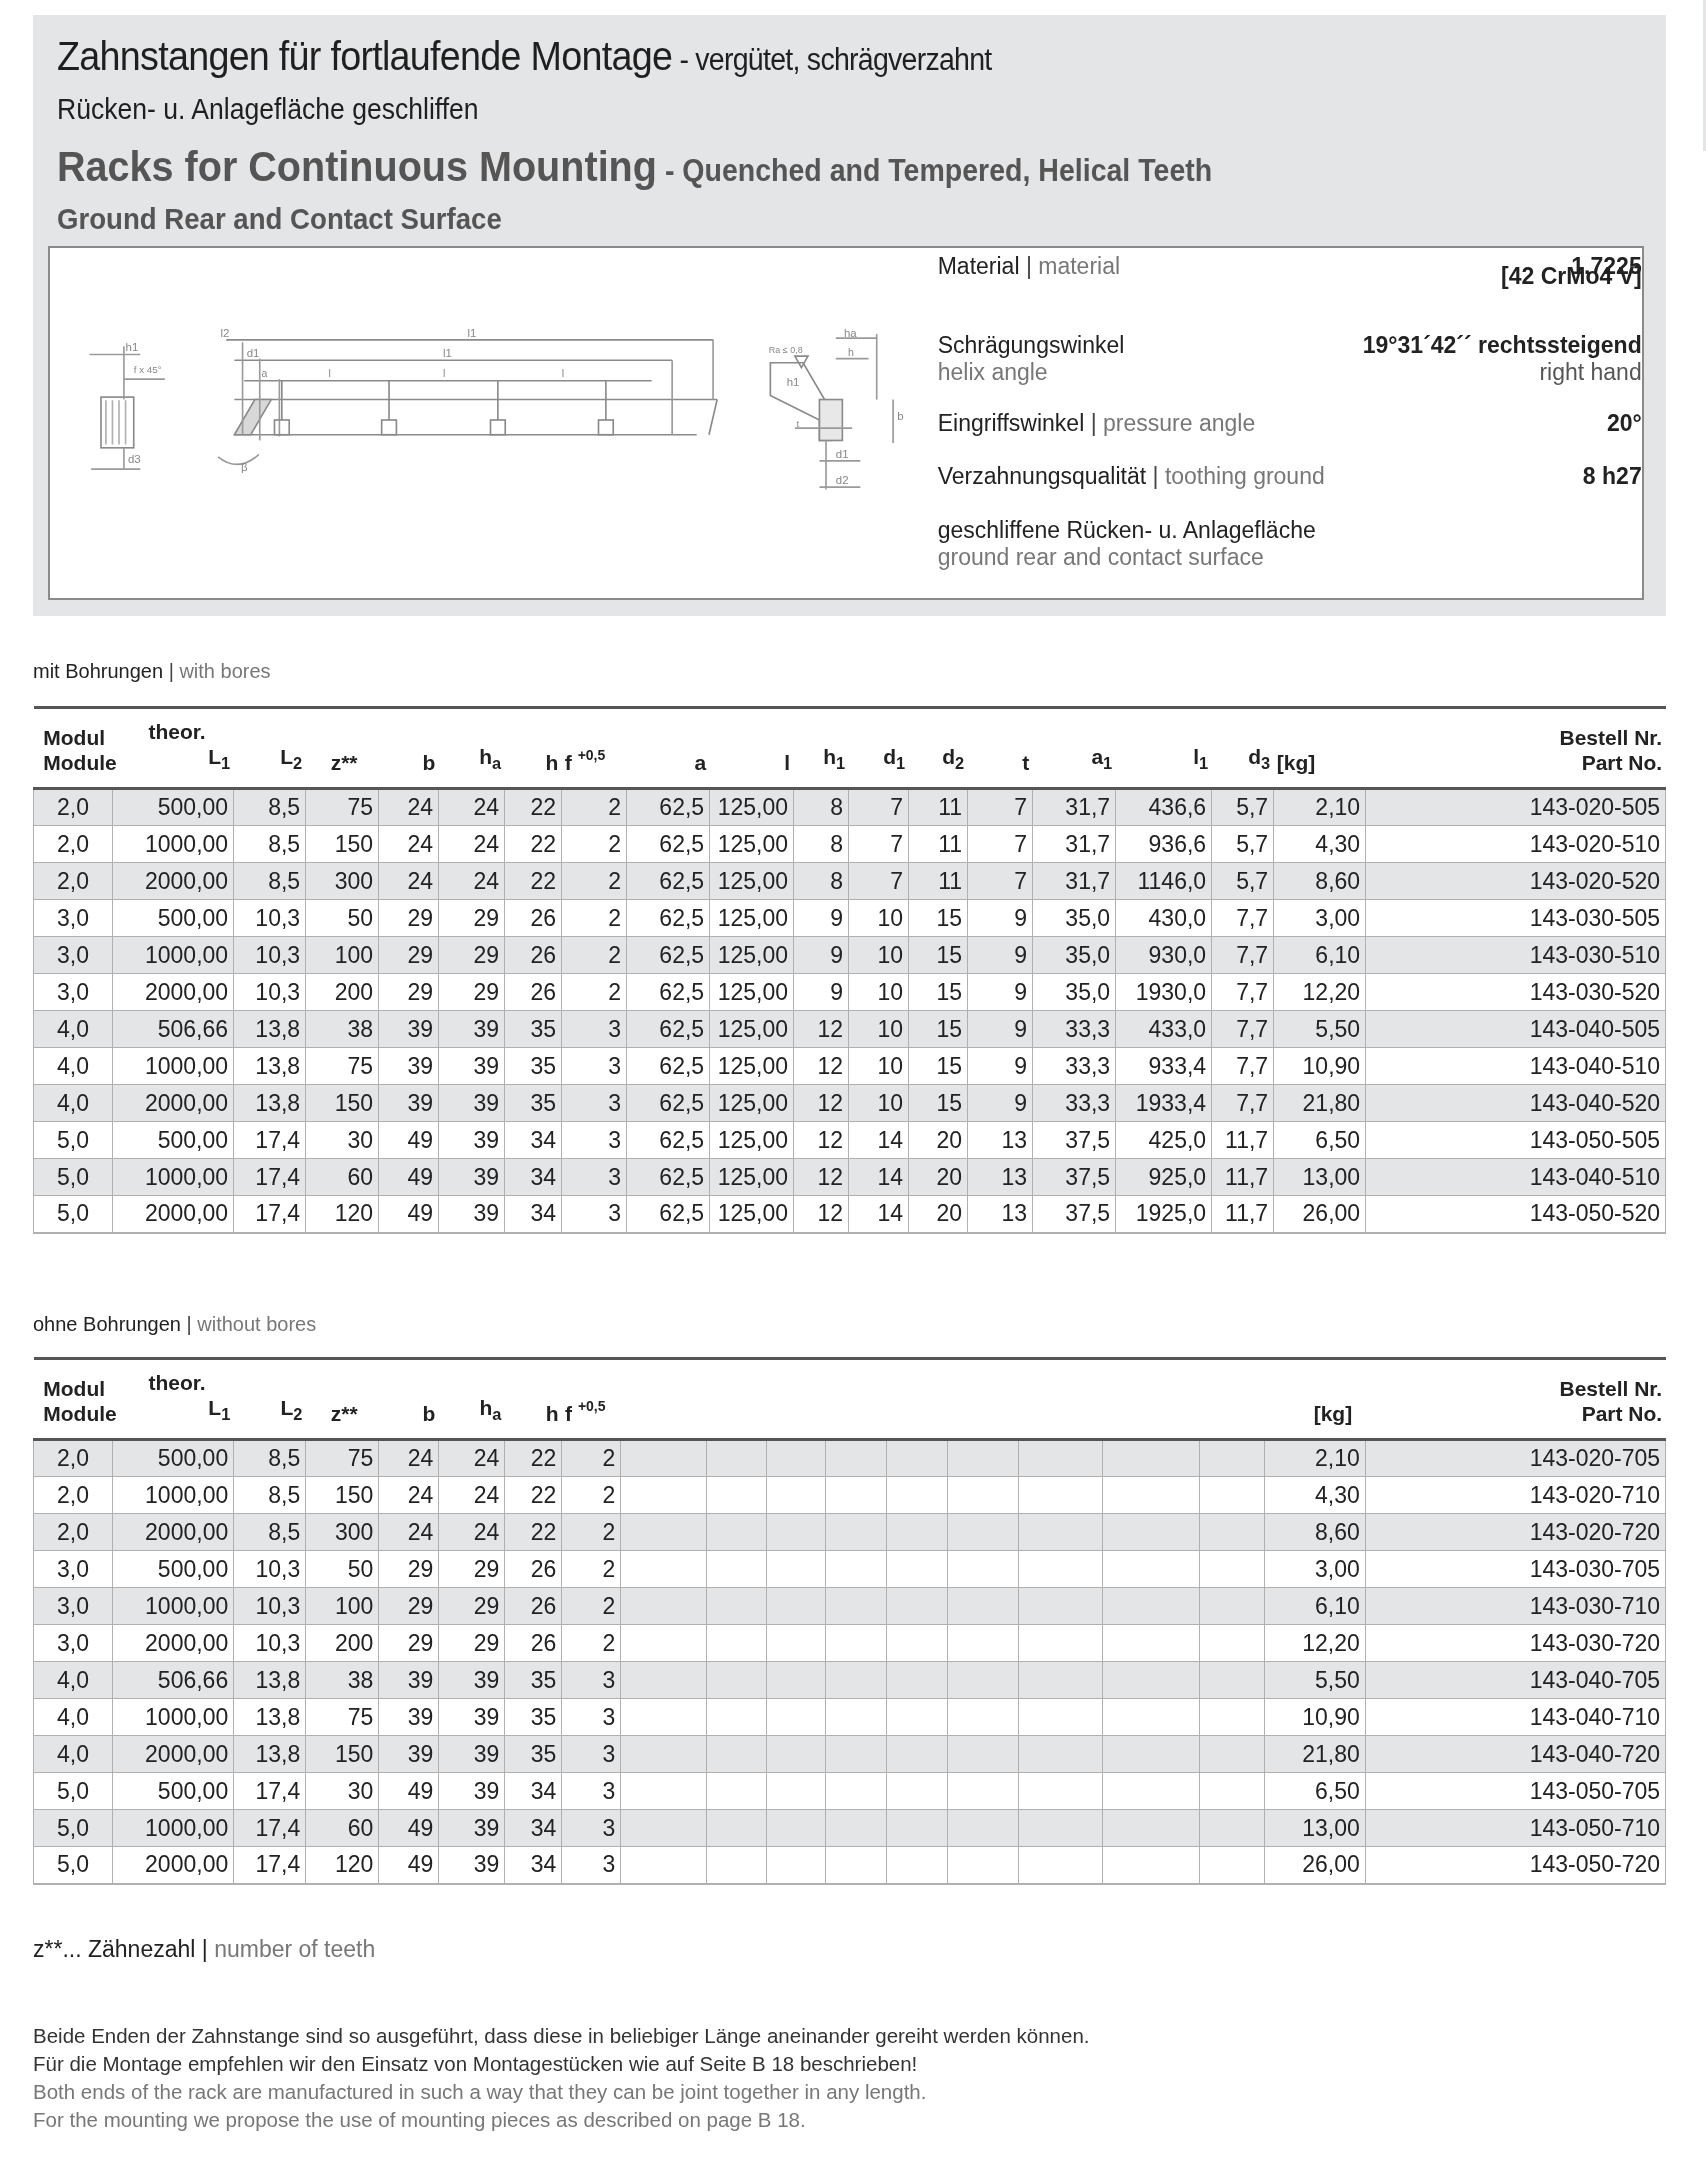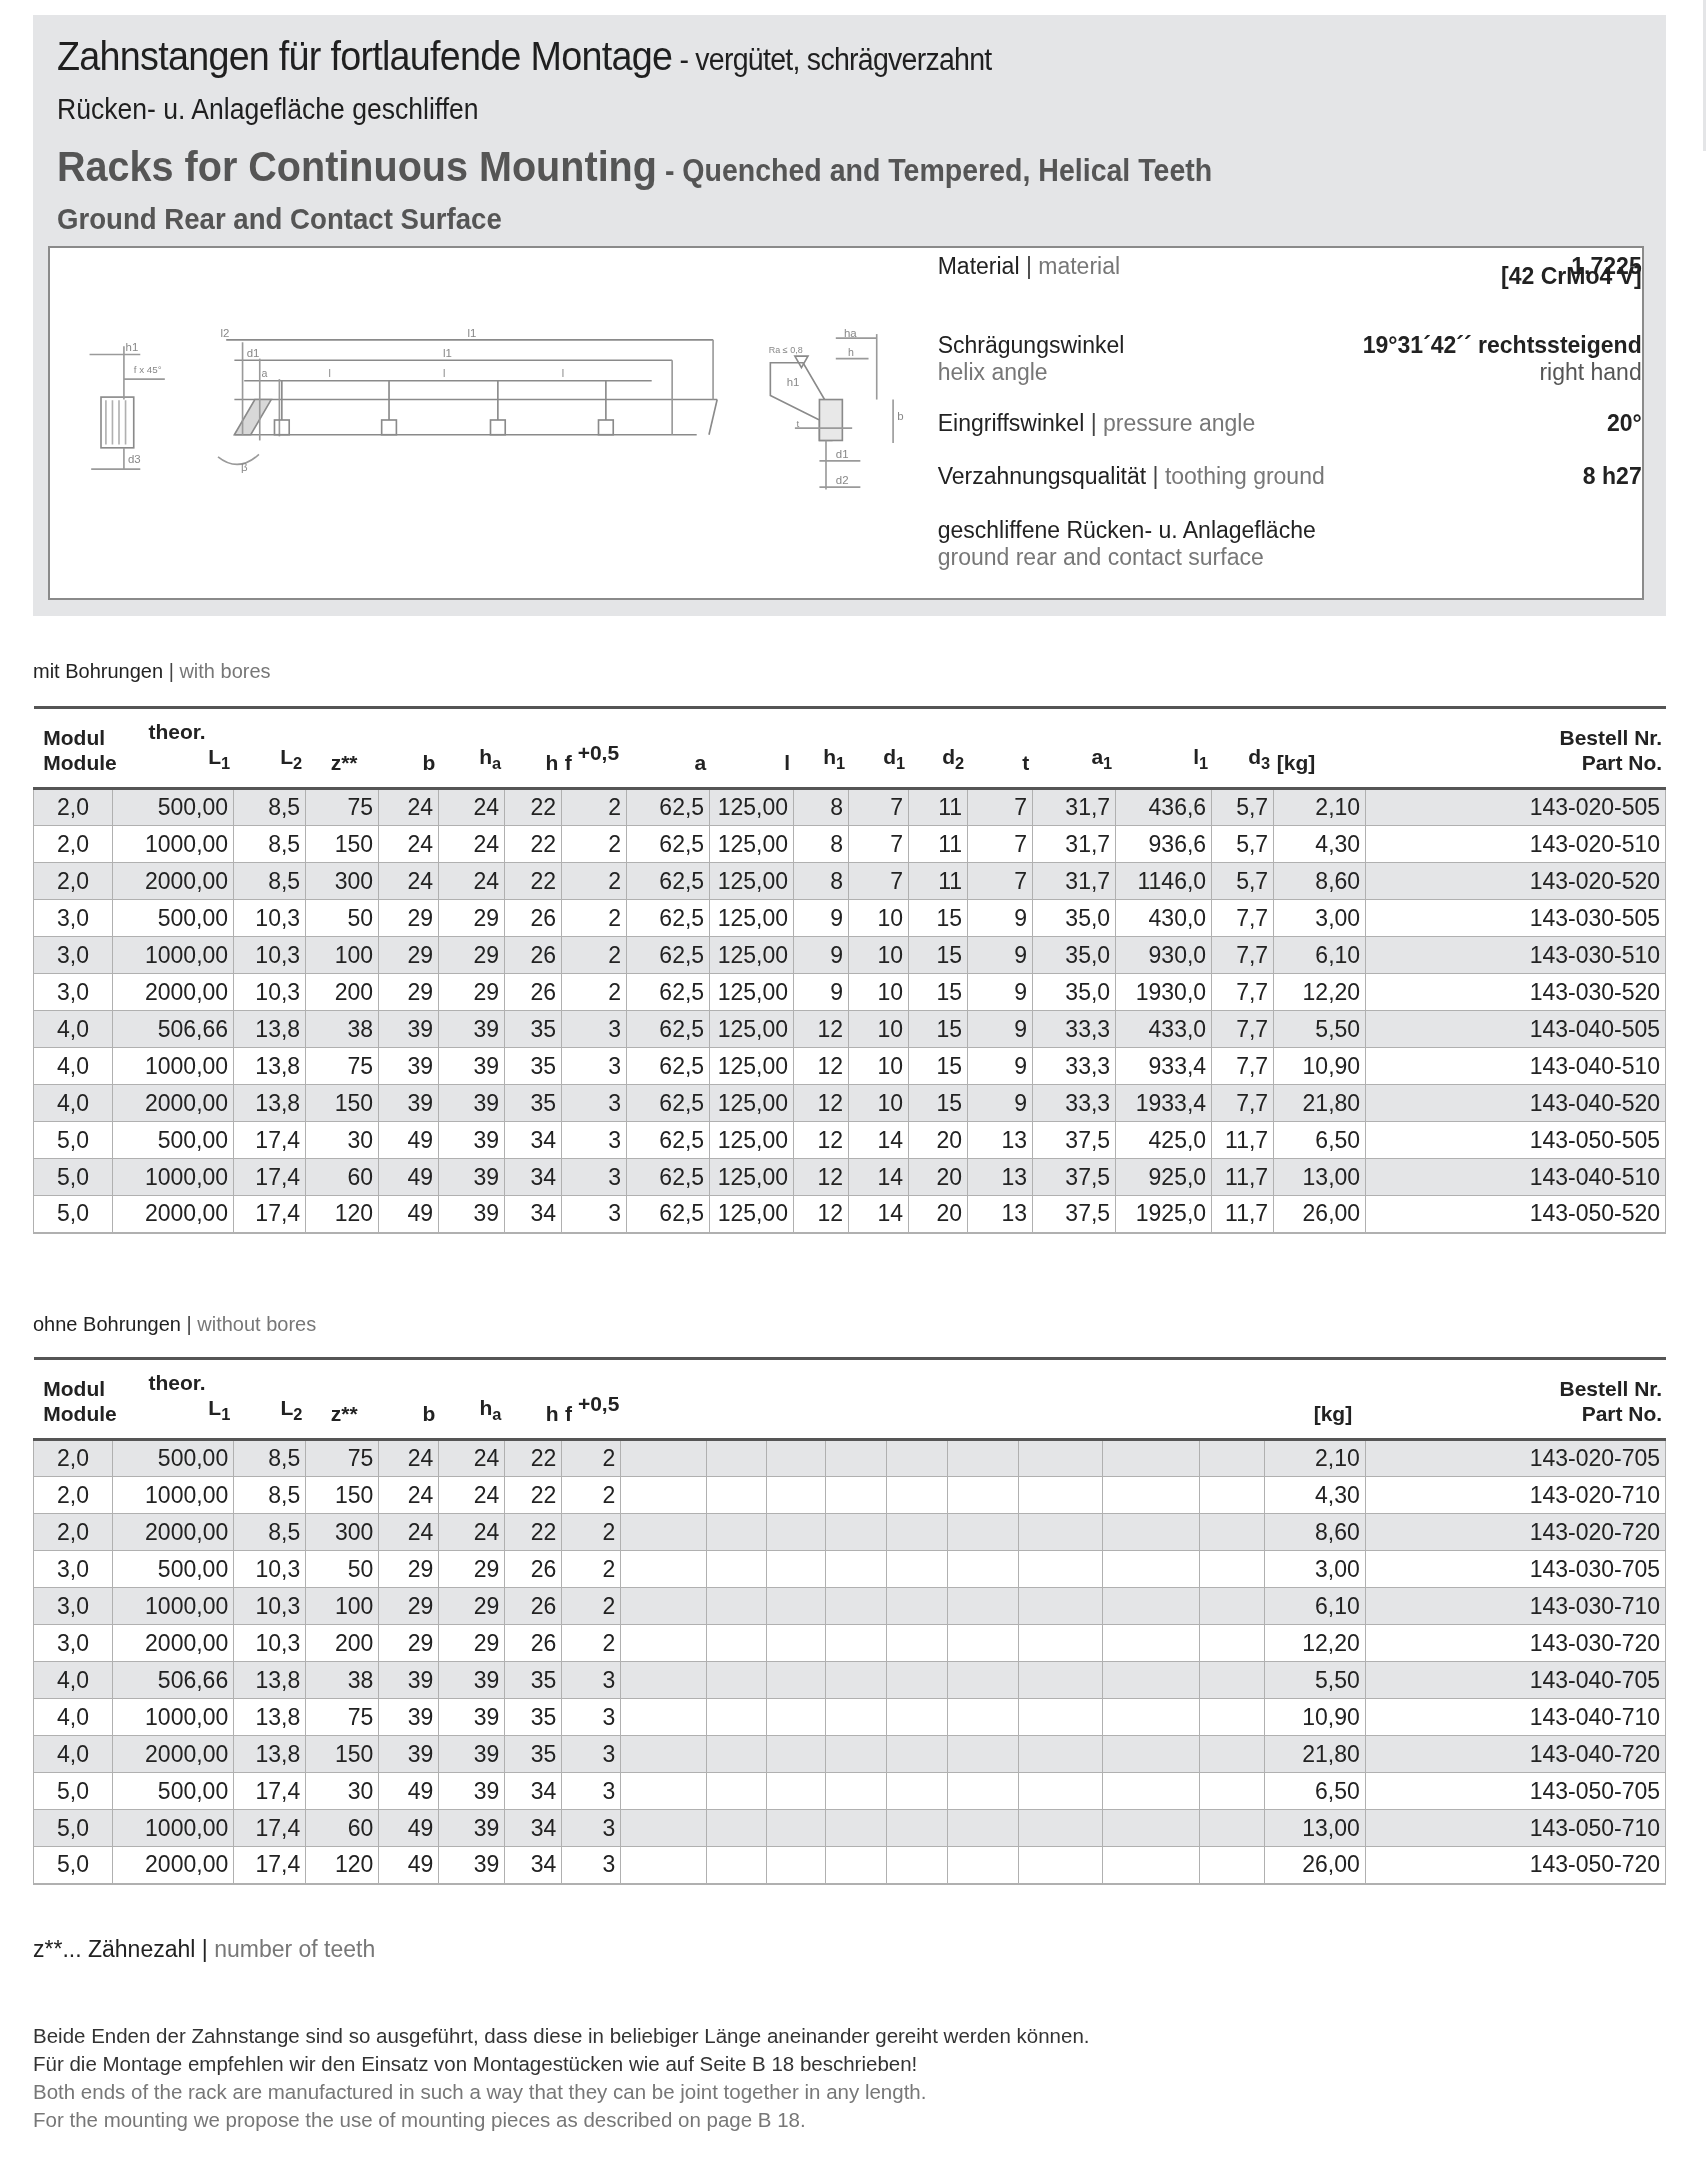--- a/index.html
+++ b/index.html
@@ -46,21 +46,21 @@
     font-size: 23px; color: #222;
   }
   table.data thead tr.head { height: 81px; }
   table.data thead th {
     font-weight: bold; vertical-align: bottom; padding: 0 3.3px 11.5px 3.3px; text-align: right;
     border-top: 3.3px solid #555; border-bottom: 3.3px solid #555; font-size: 21px; line-height: 24.6px;
     white-space: nowrap;
   }
   table.data thead th.left { text-align: left; padding-left: 9.8px; }
   table.data thead th sub { font-size: 16.4px; vertical-align: -4.9px; }
-  table.data thead th sup { font-size: 21px; vertical-align: 9.8px; margin-top: 28px; }
+  table.data thead th sup { font-size: 14px; vertical-align: 9.8px; margin-top: 28px; }
   table.data tbody tr { height: 37px; margin-left: 16px; }
   table.data tbody td {
     border: 1.6px solid #b0b0b0; text-align: right; padding: 0 4.9px; white-space: nowrap;
   }
   table.data tbody td.center { text-align: center; }
   table.data tbody tr:nth-child(odd) { background: #e4e5e7; }
   table.data tbody tr:nth-child(even) { background: #ffffff; }
   table.data tbody tr:last-child td { border-bottom: 2.5px solid #b0b0b0; }
 
   .footnote { position: absolute; left: 33px; font-size: 23px; color: #222; white-space: nowrap; }

